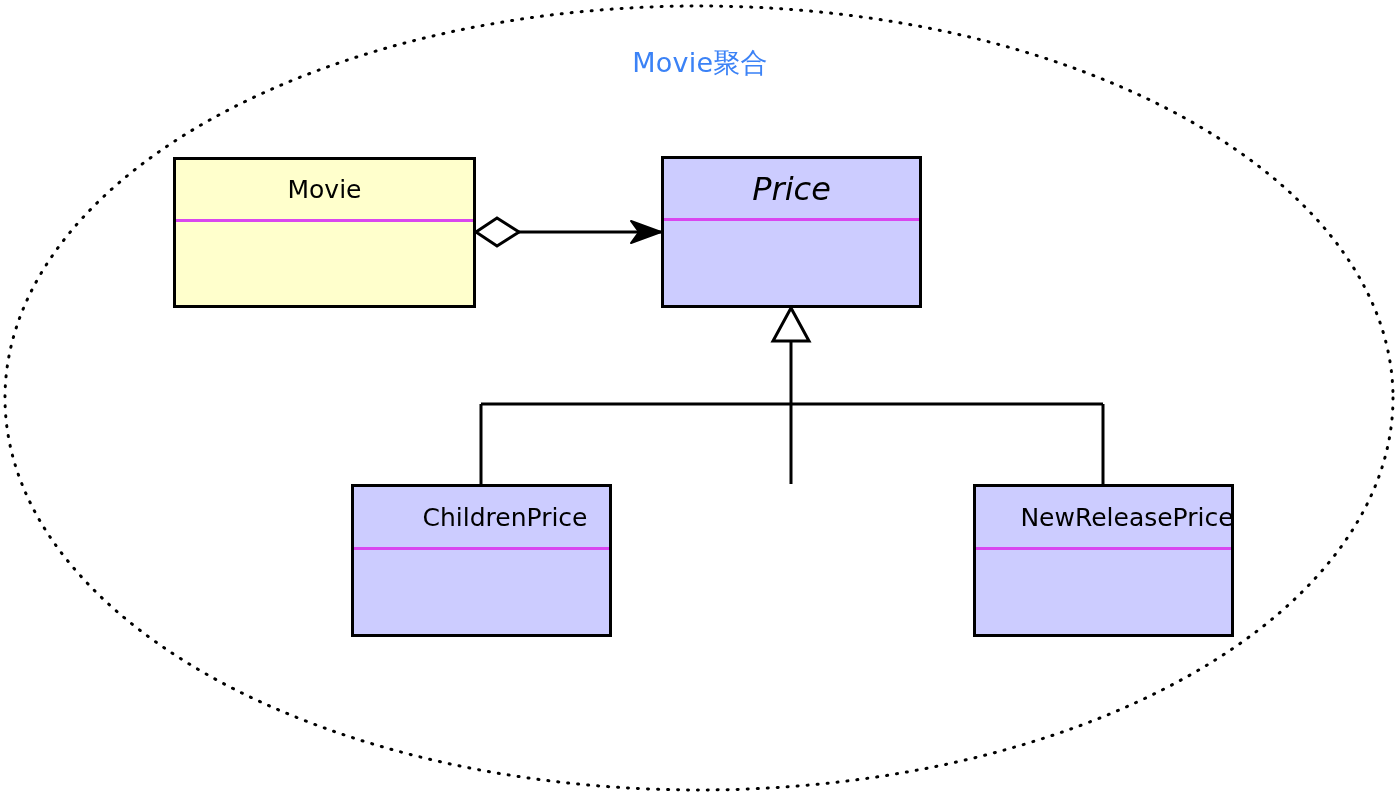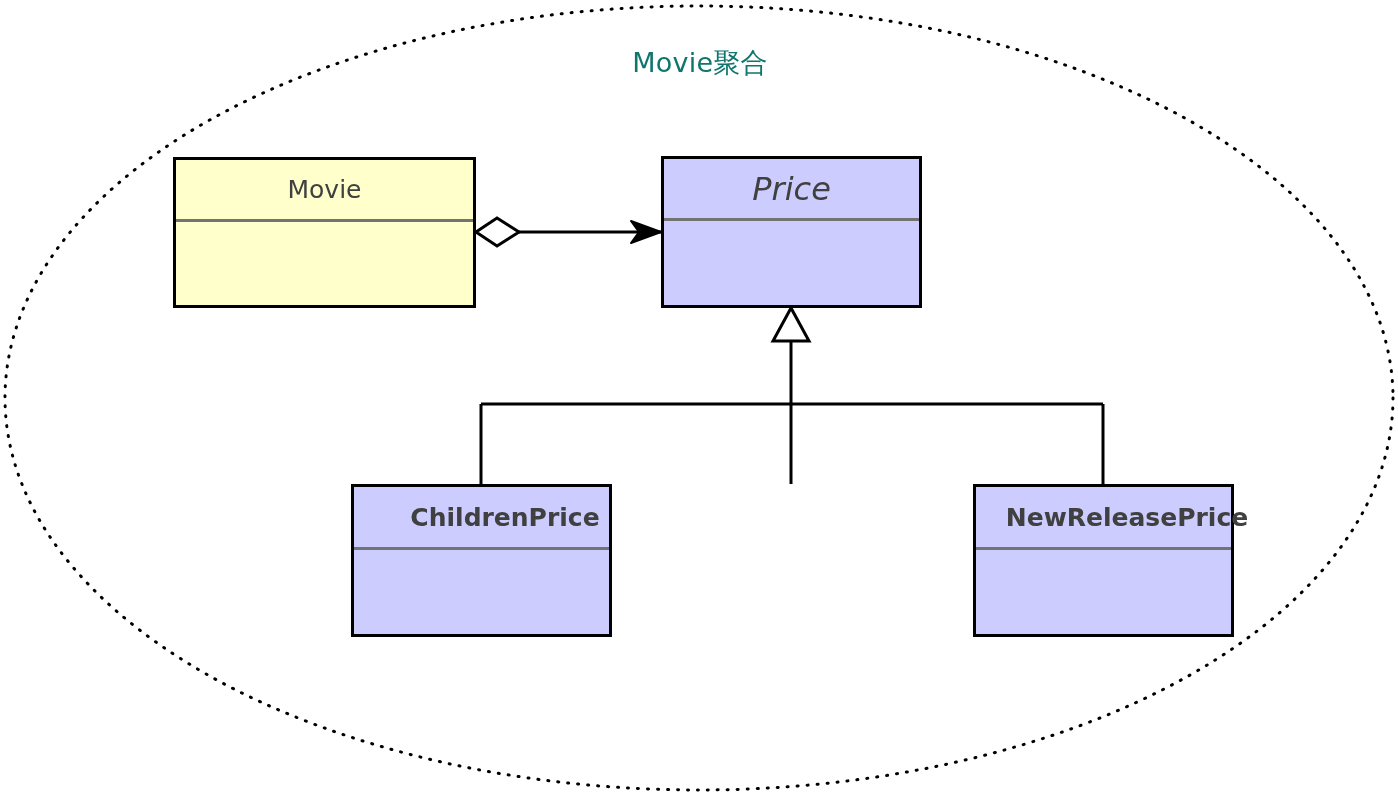--- a/index.html
+++ b/index.html
@@ -24,59 +24,59 @@
     width: 1398px;
     height: 798px;
   }
   .group-title {
     position: absolute;
     left: 560px;
     top: 45px;
     width: 280px;
     text-align: center;
     font-size: 27px;
-    color: #0f766e;
+    color: #3b82f6;
     letter-spacing: 0.2px;
     white-space: nowrap;
   }
   .uml-class {
     position: absolute;
     box-sizing: border-box;
     border: 3px solid #000000;
     background: #ccccff;
   }
   .uml-class.yellow {
     background: #ffffcc;
   }
   .class-header {
     box-sizing: border-box;
     width: 100%;
-    border-bottom: 3px solid #737373;
+    border-bottom: 3px solid #d946ef;
     display: flex;
     align-items: center;
     justify-content: center;
-    color: #404040;
+    color: #000000;
     text-align: center;
   }
   .class-body {
     width: 100%;
   }
   .name-plain {
     font-size: 25px;
     font-weight: normal;
     font-style: normal;
   }
   .name-italic {
     font-size: 32px;
     font-weight: normal;
     font-style: italic;
   }
   .name-bold {
     font-size: 25px;
-    font-weight: bold;
+    font-weight: normal;
     font-style: normal;
     margin-left: 47px;
   }
 </style>
 </head>
 <body>
 
 <div id="canvas">
 
   <svg id="diagram-svg" viewBox="0 0 1398 798" xmlns="http://www.w3.org/2000/svg">

